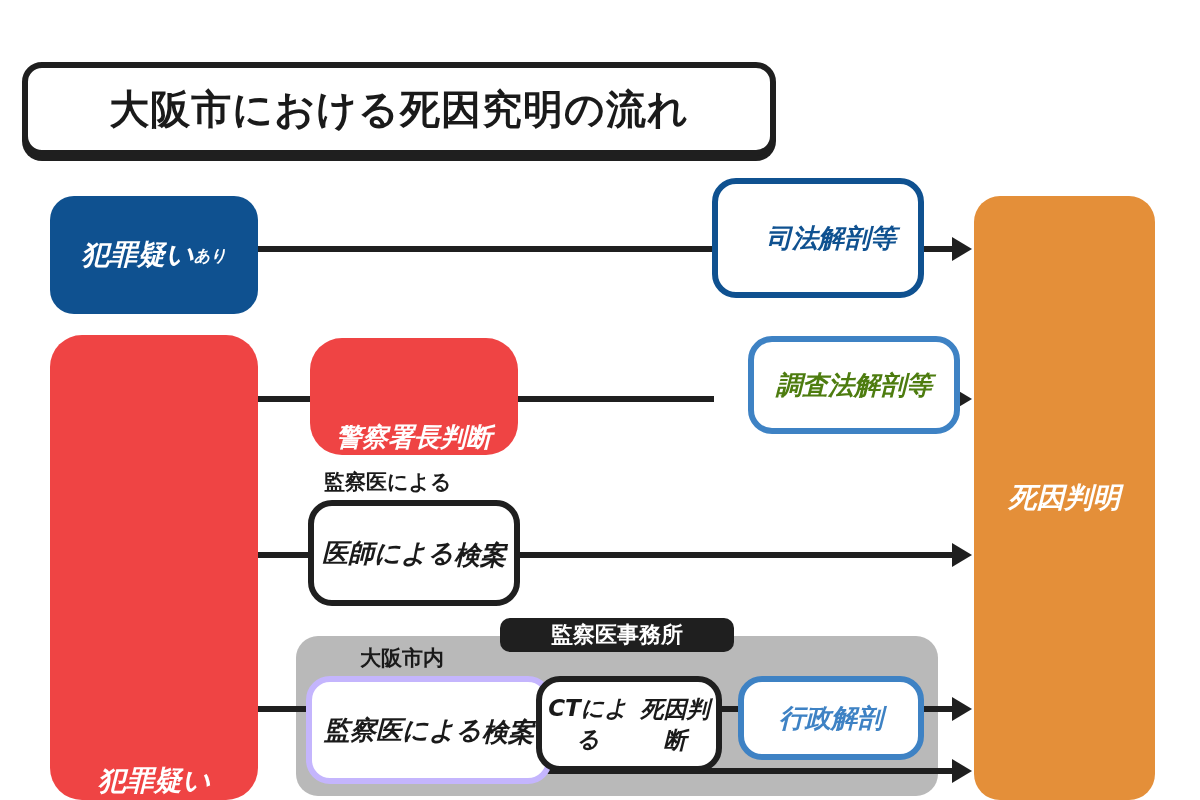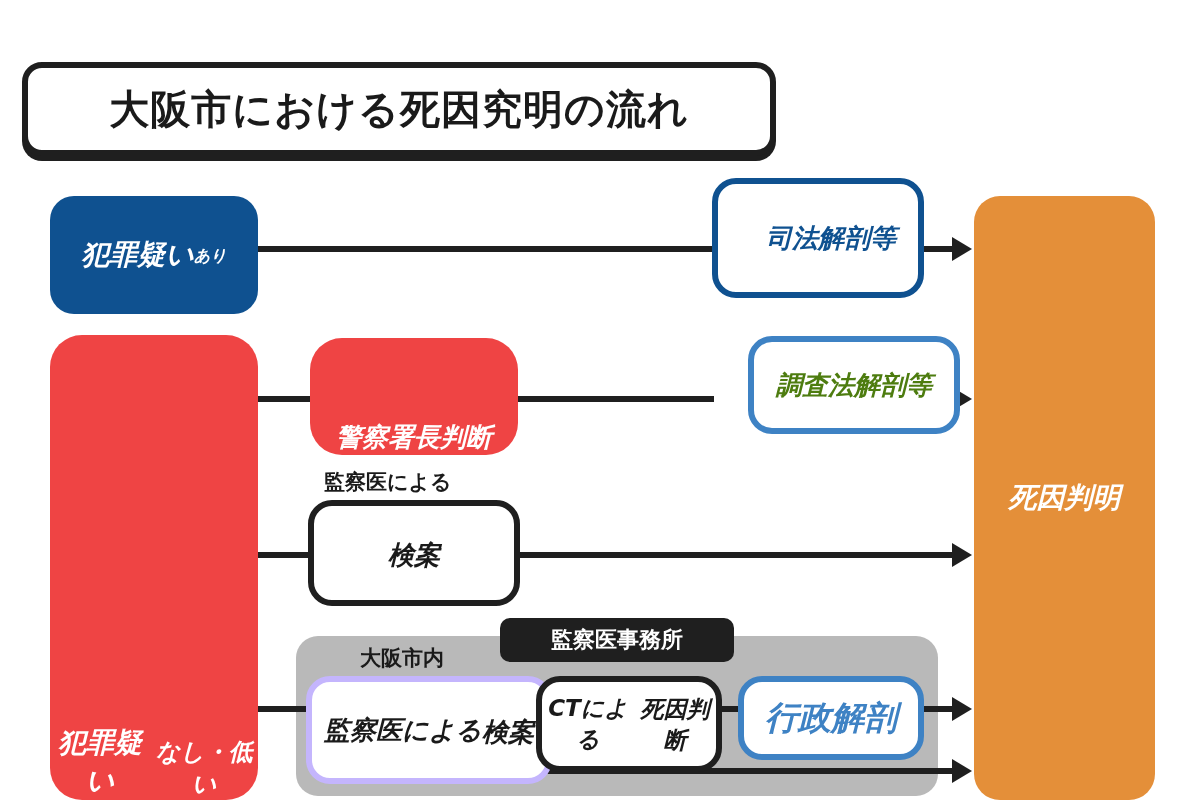--- a/index.html
+++ b/index.html
@@ -29,21 +29,20 @@
   <span class="title-text">大阪市における死因究明の流れ</span>
 </div>
 
 <div class="abs box dark-blue" style="left:50px;top:160px;width:208px;height:118px;">
   <span style="font-size:28px;">犯罪疑い</span>
   <span style="font-size:16px;margin-top:2px;">あり</span>
 </div>
 
 <div class="abs box mid-blue" style="left:50px;top:299px;width:208px;height:465px;">
   <span style="font-size:28px;">犯罪疑い</span>
-  <span style="font-size:24px;margin-top:2px;">なし・低い</span>
 </div>
 
 <div class="abs box orange" style="left:974px;top:160px;width:181px;height:604px;">
   <span style="font-size:28px;">死因判明</span>
 </div>
 
 <div class="abs line" style="left:258px;top:210px;width:456px;"></div>
 <div class="abs line" style="left:922px;top:210px;width:32px;"></div>
 <div class="abs arrowhead" style="left:952px;top:201px;"></div>
 
@@ -62,25 +61,26 @@
 
 <div class="abs box outline" style="left:748px;top:300px;width:212px;height:98px;border:6px solid #3e82c4;color:#4d7c0f;">
   <span style="font-size:26px;">調査法解剖等</span>
 </div>
 
 <span class="abs small-label" style="left:324px;top:432px;">監察医による</span>
 <div class="abs line" style="left:258px;top:516px;width:54px;"></div>
 <div class="abs line" style="left:518px;top:516px;width:436px;"></div>
 <div class="abs arrowhead" style="left:952px;top:507px;"></div>
 <div class="abs box outline" style="left:308px;top:464px;width:212px;height:106px;border:6px solid #1f1f1f;color:#1a1a1a;">
+  <span style="font-size:26px;">医師による</span>
   <span style="font-size:26px;margin-top:4px;">検案</span>
 </div>
 
 <div class="abs gray-panel" style="left:296px;top:600px;width:642px;height:160px;"></div>
-<div class="abs label-black" style="left:500px;top:582px;width:234px;height:44px;">
+<div class="abs label-black" style="left:500px;top:582px;width:234px;height:34px;">
   <span>監察医事務所</span>
 </div>
 <span class="abs small-label" style="left:360px;top:608px;">大阪市内</span>
 
 <div class="abs line" style="left:258px;top:670px;width:54px;"></div>
 <div class="abs line" style="left:518px;top:670px;width:22px;"></div>
 <div class="abs line" style="left:720px;top:670px;width:22px;"></div>
 <div class="abs line" style="left:922px;top:670px;width:32px;"></div>
 <div class="abs arrowhead" style="left:952px;top:661px;"></div>
 <div class="abs line" style="left:510px;top:732px;width:444px;"></div>
@@ -90,14 +90,14 @@
   <span style="font-size:26px;">監察医による</span>
   <span style="font-size:26px;margin-top:4px;">検案</span>
 </div>
 
 <div class="abs box outline" style="left:536px;top:640px;width:186px;height:96px;border:6px solid #1f1f1f;color:#1a1a1a;">
   <span style="font-size:23px;">CTによる</span>
   <span style="font-size:23px;margin-top:2px;">死因判断</span>
 </div>
 
 <div class="abs box outline" style="left:738px;top:640px;width:186px;height:84px;border:6px solid #3e82c4;color:#3e82c4;">
-  <span style="font-size:33px;">行政解剖</span>
+  <span style="font-size:26px;">行政解剖</span>
 </div>
 
 </body></html>

